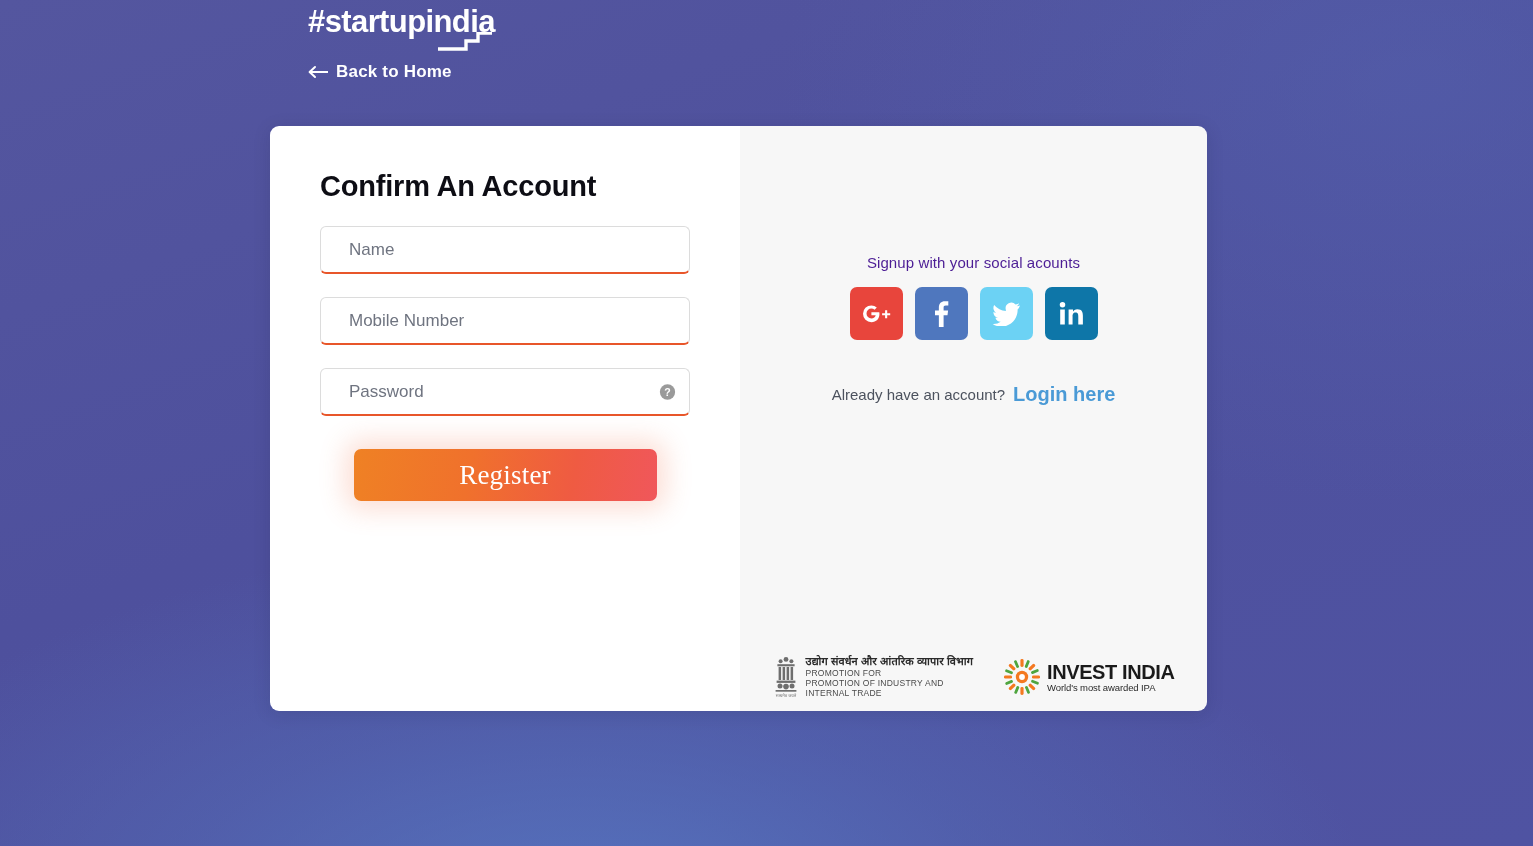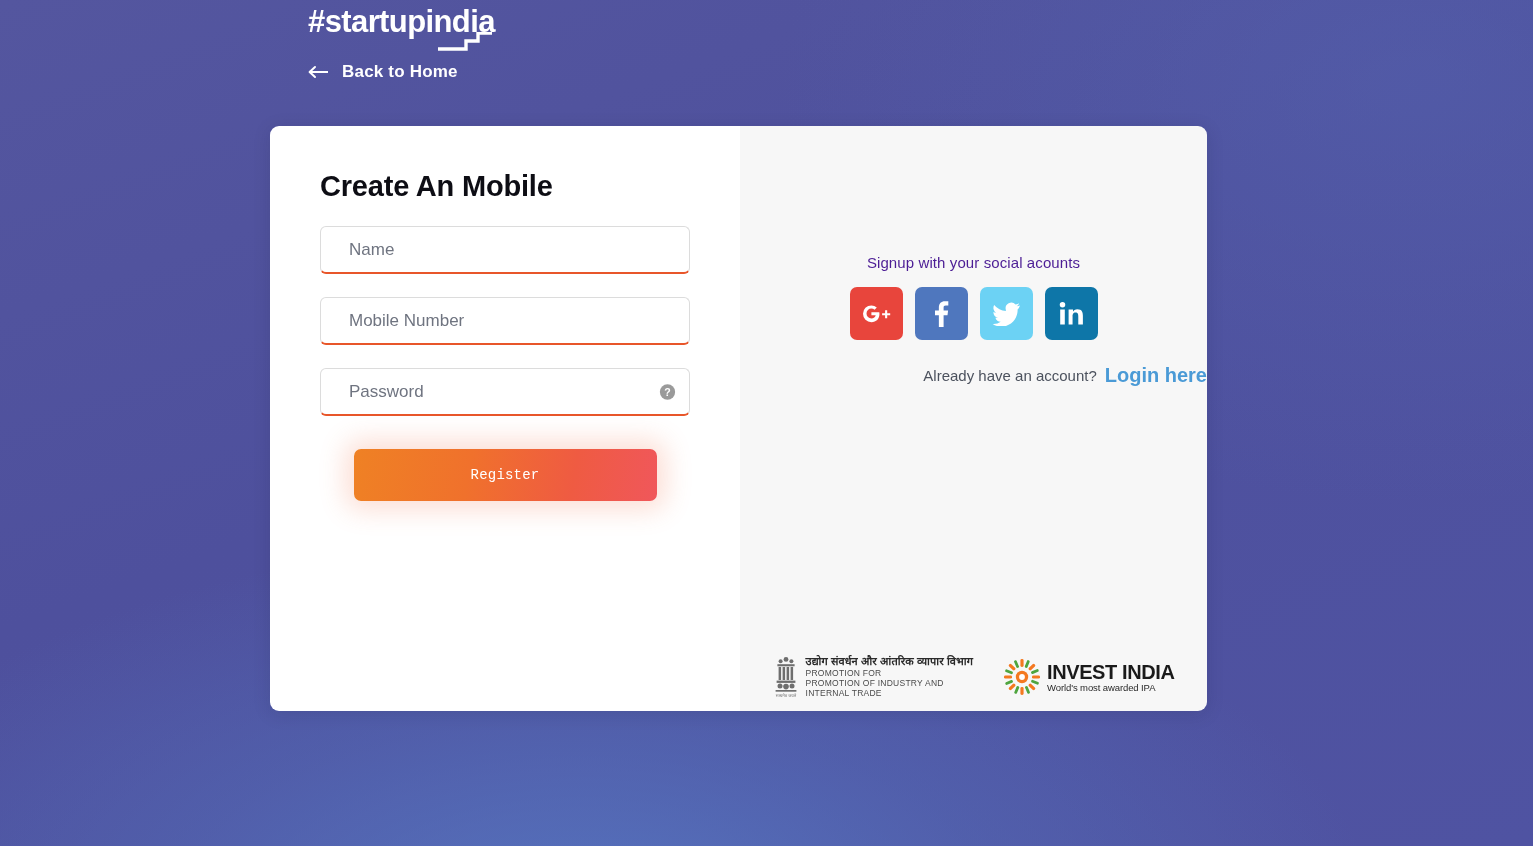--- a/index.html
+++ b/index.html
@@ -48,21 +48,21 @@
     position: absolute;
     left: 128px;
     top: 32px;
     width: 60px;
     height: 20px;
   }
 
   .back-link {
     display: flex;
     align-items: center;
-    gap: 12px;
+    gap: 6px;
     margin-top: 10px;
     cursor: pointer;
     width: fit-content;
   }
 
   .back-arrow {
     display: block;
     width: 22px;
     height: 14px;
   }
@@ -154,22 +154,22 @@
     justify-content: center;
   }
 
   .register-btn {
     width: 303px;
     height: 52px;
     border: none;
     border-radius: 7px;
     background: linear-gradient(100deg, #ef8124 0%, #f0712c 38%, #ef5b42 72%, #f0575b 100%);
     color: #ffffff;
-    font-family: Liberation Mono, monospace;
-    font-size: 14px;
+    font-family: Liberation Serif, serif;
+    font-size: 27px;
     letter-spacing: 0.2px;
     cursor: pointer;
     box-shadow: 0 0 26px 9px rgba(240,110,70,0.22);
   }
 
   
   .social-block {
     position: absolute;
     left: 0;
     right: 0;
@@ -194,24 +194,23 @@
     width: 53px;
     height: 53px;
     border-radius: 7px;
     display: flex;
     align-items: center;
     justify-content: center;
     cursor: pointer;
   }
 
   .login-row {
-    margin-top: 24px;
+    margin-top: 43px;
     font-size: 15px;
     color: #4c525e;
-    text-align: right;
   }
 
   .login-link {
     color: #4a9ad6;
     font-size: 20px;
     font-weight: 700;
     margin-left: 8px;
     cursor: pointer;
     vertical-align: -1px;
   }
@@ -289,21 +288,21 @@
     </svg>
     <span class="back-text">Back to Home</span>
   </div>
 
 </div>
 
 <div class="card">
 
   <div class="panel-left">
 
-    <div class="form-title">Create An Mobile</div>
+    <div class="form-title">Confirm An Account</div>
 
     <div class="field">
       <input type="text" placeholder="Name" style="">
     </div>
 
 
     <div class="field">
       <input type="text" placeholder="Mobile Number" style="">
     </div>
 

